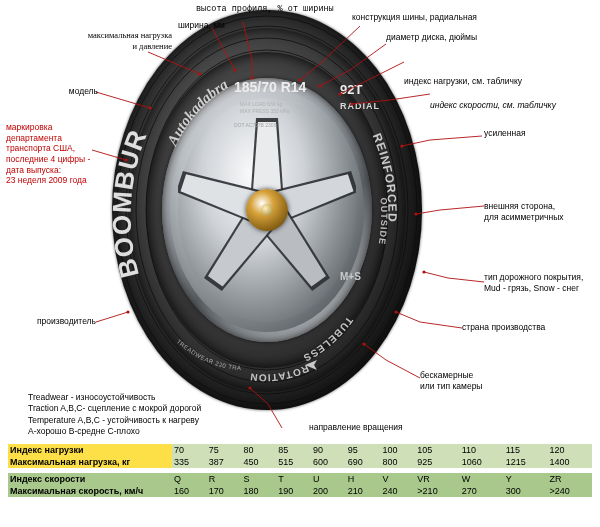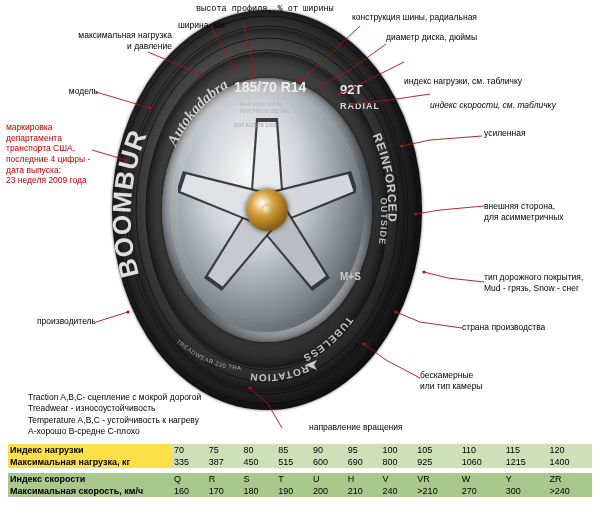--- a/index.html
+++ b/index.html
@@ -175,21 +175,21 @@
       <circle cx="128" cy="312" r="1.6"></circle>
         <circle cx="396" cy="312" r="1.6"></circle>
       <circle cx="364" cy="344" r="1.6"></circle>
         <circle cx="250" cy="388" r="1.6"></circle>
     </g>
   </svg>
 
   <div class="lbl" style="left:196px;top:4px;font-family:Liberation Mono, monospace;">высота профиля,  % от ширины</div>
   <div class="lbl" style="left:178px;top:20px;">ширина, мм</div>
   <div class="lbl" style="left:352px;top:12px;">конструкция шины, радиальная</div>
-  <div class="lbl r" style="left:62px;top:30px;width:110px;">максимальная нагрузка
+  <div class="lbl r" style="left:62px;top:30px;width:110px;font-family:Liberation Serif, serif;">максимальная нагрузка
 и давление</div>
   <div class="lbl" style="left:386px;top:32px;text-align:center;">диаметр диска, дюймы</div>
   <div class="lbl" style="left:404px;top:52px;margin-top:24px;">индекс нагрузки, см. табличку</div>
   <div class="lbl" style="left:430px;top:100px;font-style:italic;">индекс скорости, см. табличку</div>
   <div class="lbl r" style="left:28px;top:86px;width:70px;">модель</div>
   <div class="lbl red" style="left:6px;top:122px;width:92px;">маркировка
 департамента
 транспорта США,
 последние 4 цифры -
 дата выпуска:
@@ -199,22 +199,22 @@
 для асимметричных</div>
   <div class="lbl" style="left:484px;top:272px;">тип дорожного покрытия,
 Mud - грязь, Snow - снег</div>
   <div class="lbl r" style="left:18px;top:316px;width:78px;">производитель</div>
   <div class="lbl" style="left:462px;top:322px;">страна производства</div>
   <div class="lbl" style="left:420px;top:370px;">бескамерные
 или тип камеры</div>
   <div class="lbl" style="left:276px;top:422px;padding-left:33px;">направление вращения</div>
 
   <div class="legend">
+    <div>Treadwear - износоустойчивость</div>
     <div>Traction A,B,C- сцепление с мокрой дорогой</div>
-    <div>Treadwear - износоустойчивость</div>
     <div>Temperature A,B,C - устойчивость к нагреву</div>
     <div>А-хорошо В-средне С-плохо</div>
   </div>
 </div>
 
 <div class="table">
   <table>
     <tbody id="table-body">
         <tr>
           <td class="hdr">Индекс нагрузки</td>

